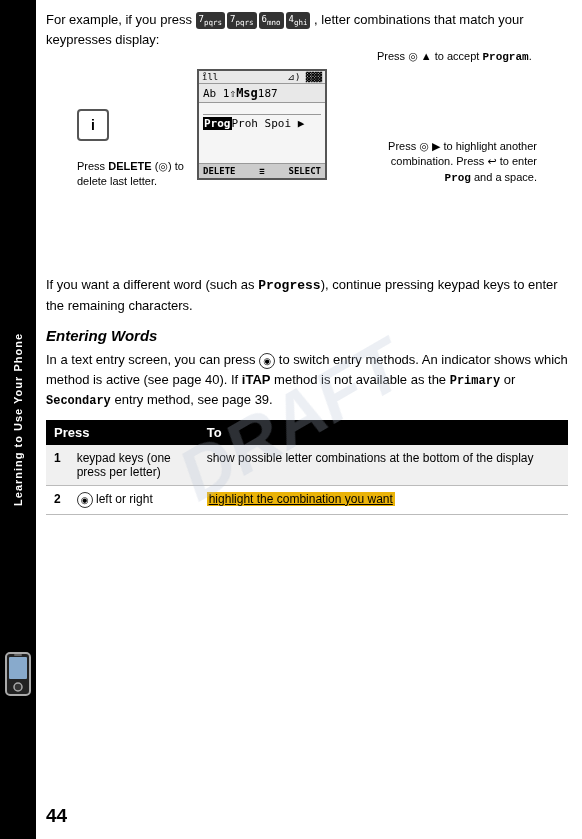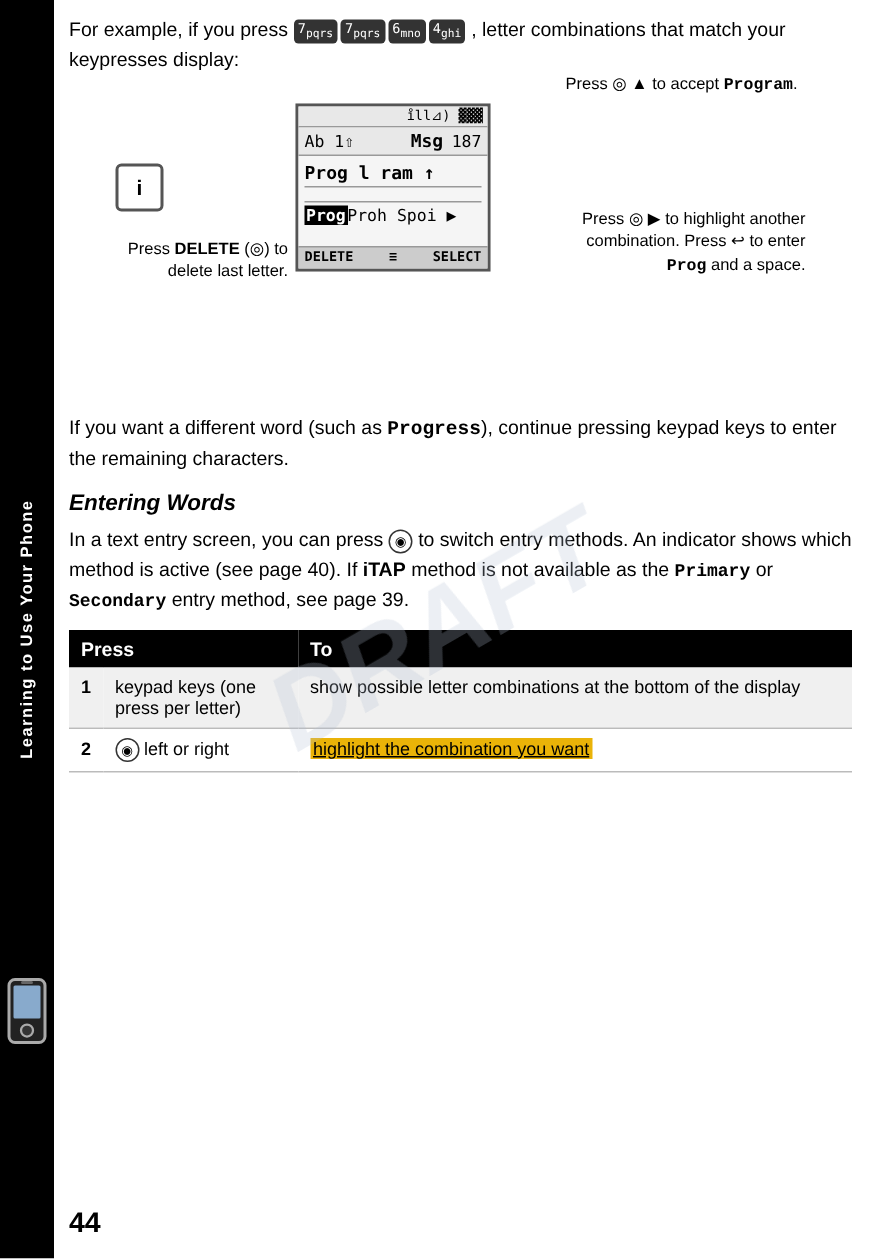--- a/index.html
+++ b/index.html
@@ -78,41 +78,39 @@
       top: 20px;
       width: 130px;
       border: 2px solid #555;
       background: #e8e8e8;
       font-family: monospace;
     }
 
     .screen-status-bar {
       background: #e8e8e8;
       display: flex;
-      justify-content: flex-end;
+      justify-content: space-between;
       align-items: center;
       padding: 1px 3px;
       font-size: 9px;
       border-bottom: 1px solid #999;
     }
 
     .screen-header {
       display: flex;
-      justify-content: space-between;
       align-items: center;
       padding: 2px 4px;
       font-size: 11px;
       border-bottom: 1px solid #999;
       background: #e8e8e8;
     }
 
     .screen-msg {
       font-weight: bold;
       font-size: 12px;
-      margin-left: 32px;
     }
 
     .screen-body {
       padding: 2px 4px;
       background: #f5f5f5;
       min-height: 60px;
     }
 
     .screen-input-line {
       font-size: 12px;
@@ -151,21 +149,21 @@
       position: absolute;
       font-size: 11px;
       line-height: 1.4;
       text-align: center;
     }
 
     .annotation-left-delete {
       left: 0px;
       top: 110px;
       width: 115px;
-      text-align: right;
+      text-align: left;
     }
 
     .annotation-bottom-select {
       left: 115px;
       bottom: 0px;
       width: 140px;
       text-align: center;
     }
 
     .annotation-right-top {
@@ -373,21 +371,20 @@
           <div class="screen-status-bar">
             <span>i̊ll</span>
             <span>⊿) ▓▓▓</span>
           </div>
           <div class="screen-header">
             <span>Ab 1⇧</span>
             <span class="screen-msg">Msg</span>
             <span>187</span>
           </div>
           <div class="screen-body">
-            <div class="screen-input-line">Prog l ram ↑</div>
             <div style="border-bottom:1px solid #999; height:10px;"></div>
             <div class="screen-suggestion-line">
               <span class="screen-prog-highlighted">Prog</span>
               <span> Proh Spoi ▶</span>
             </div>
           </div>
           <div class="screen-footer">
             <span>DELETE</span>
             <span>≡</span>
             <span>SELECT</span>

